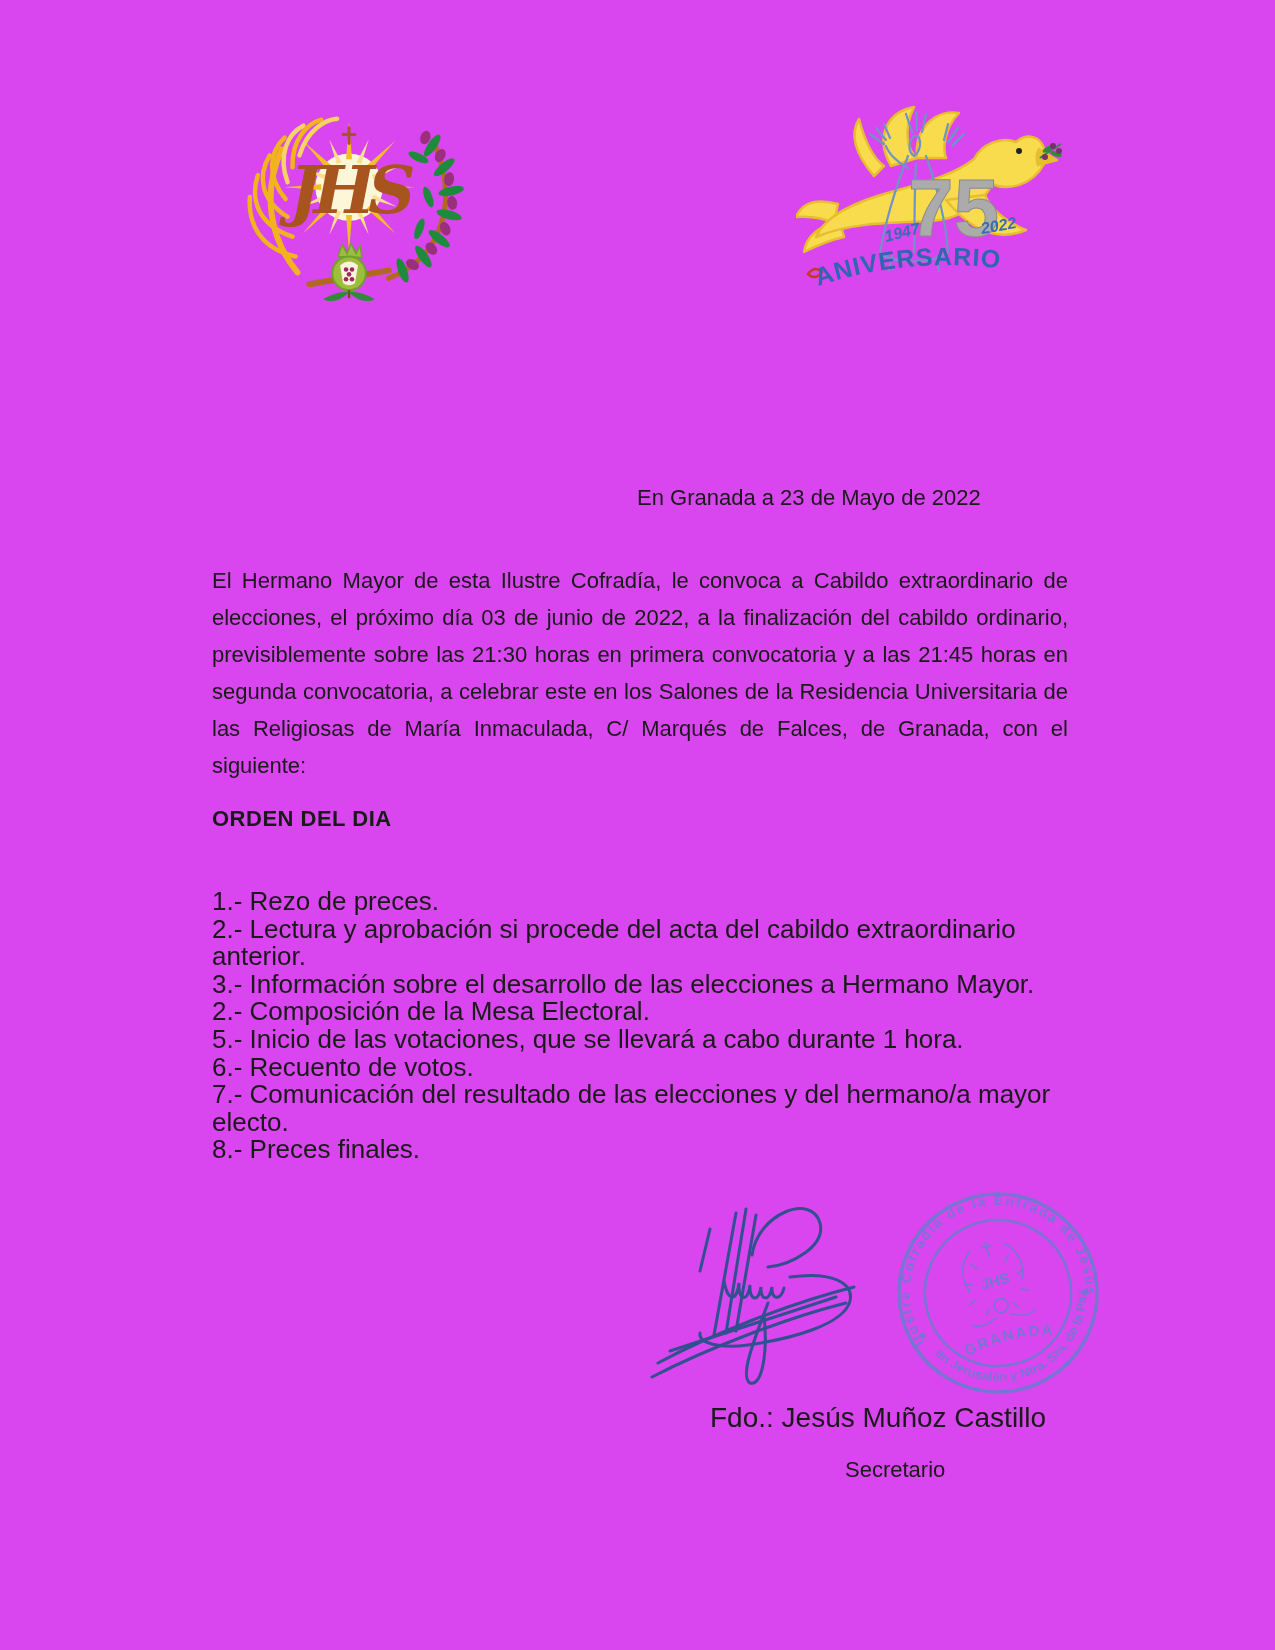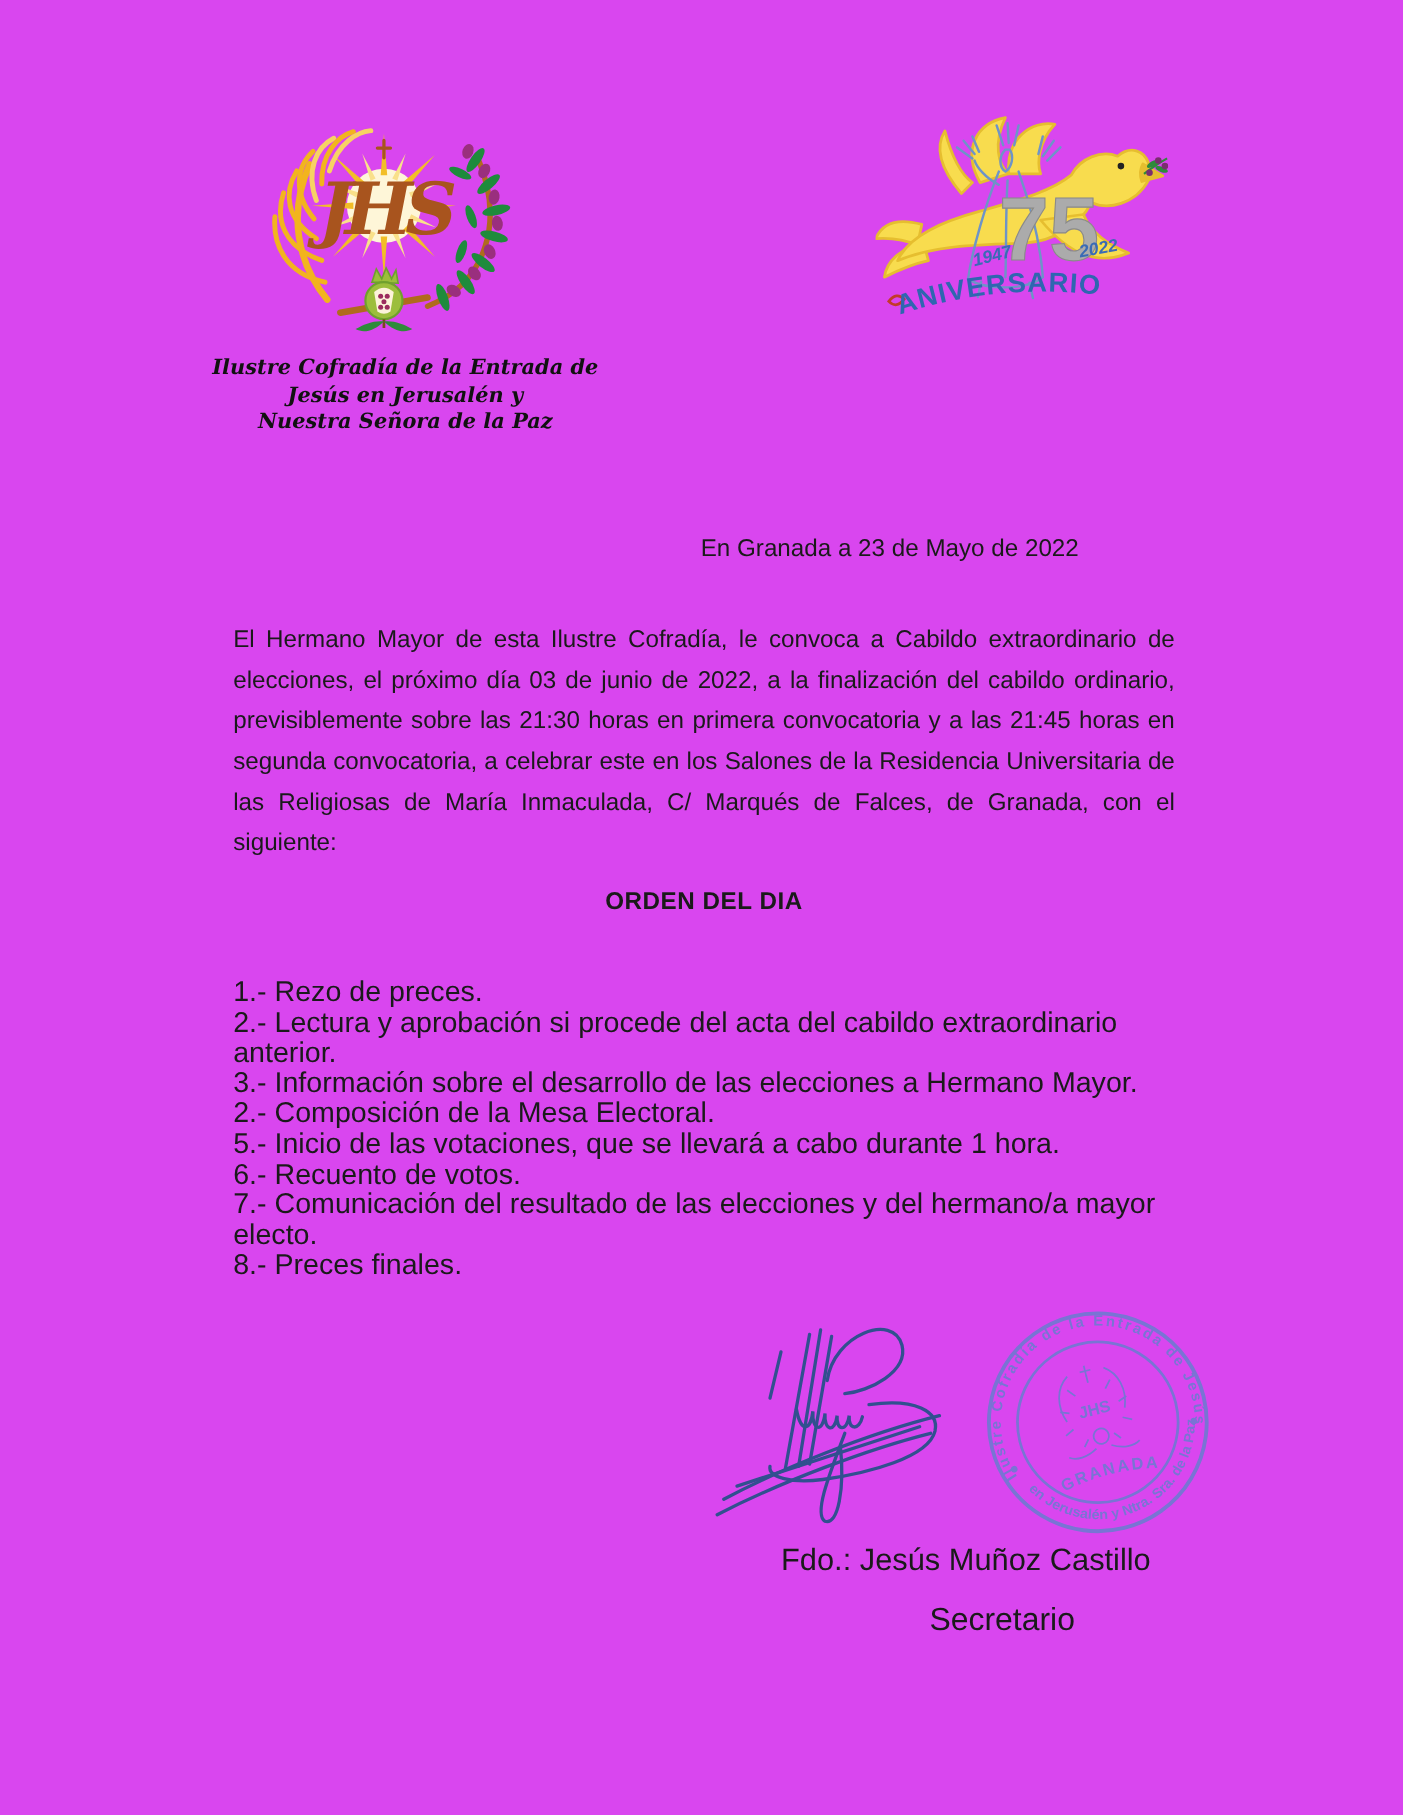--- a/index.html
+++ b/index.html
@@ -24,35 +24,35 @@
     position:absolute;left:637px;top:485px;
     font-size:22px;white-space:nowrap;
   }
   .body-par{
     position:absolute;left:212px;top:562px;width:856px;
     font-size:22px;line-height:37px;
     text-align:justify;margin:0;
   }
   .orden-title{
     position:absolute;left:212px;top:806px;width:856px;
-    margin:0;text-align:center;
+    margin:0;
     font-size:22px;font-weight:bold;letter-spacing:.5px;
   }
   .agenda{
     position:absolute;left:212px;top:888px;width:872px;
     font-size:26px;line-height:27.6px;
   }
   .signature-svg{position:absolute;left:640px;top:1185px;width:250px;height:215px;}
   .stamp{
     position:absolute;left:893px;top:1188px;width:210px;height:210px;
     transform:rotate(-14deg);
     opacity:.93;
   }
   .fdo-line{position:absolute;left:710px;top:1402px;font-size:28px;white-space:nowrap;}
-  .secretario-line{position:absolute;left:845px;top:1457px;font-size:29px;white-space:nowrap;}
+  .secretario-line{position:absolute;left:845px;top:1457px;font-size:22px;white-space:nowrap;}
 </style>
 </head>
 <body>
 
 <div class="page">
 
   <svg class="emblem-left" viewBox="0 0 232 230" aria-hidden="true">
 
     <defs>
       <path id="rayL" d="M-3,-28 L0,-66 L3,-28 Z" fill="#F2BE27"></path>
@@ -131,25 +131,20 @@
         <circle cx="112" cy="188" r="2.3"></circle>
           <circle cx="109" cy="193" r="2.3"></circle>
         <circle cx="115" cy="193" r="2.3"></circle>
       </g>
       <path d="M112,204 L112,212" stroke="#7A4A1E" stroke-width="2.5"></path>
       <path d="M112,206 C103,215 93,217 86,213 C95,208 103,205 112,206 Z" fill="#2E8B3A"></path>
       <path d="M112,206 C121,215 131,217 138,213 C129,208 121,205 112,206 Z" fill="#2E8B3A"></path>
     </g>
   </svg>
 
-  <div class="emblem-caption">
-    <div>Ilustre Cofradía de la Entrada de</div>
-    <div>Jesús en Jerusalén y</div>
-    <div>Nuestra Señora de la Paz</div>
-  </div>
 
   <svg class="logo-right" viewBox="0 0 266 194" aria-hidden="true">
 
     <g stroke="#E6BE2F" stroke-width="2.5" stroke-linejoin="round" fill="#F8DC4E">
 
       <path d="M95,62 C78,32 92,8 118,3 C107,26 111,46 121,54 Z"></path>
       <path d="M121,54 C118,22 142,5 163,9 C147,26 147,46 150,54 Z"></path>
       <path d="M78,72 C56,46 55,28 63,15 C69,38 77,54 88,62 Z"></path>
 
       <path d="M42,100 C20,94 6,99 0,113 C14,112 27,114 38,119 Z"></path>

